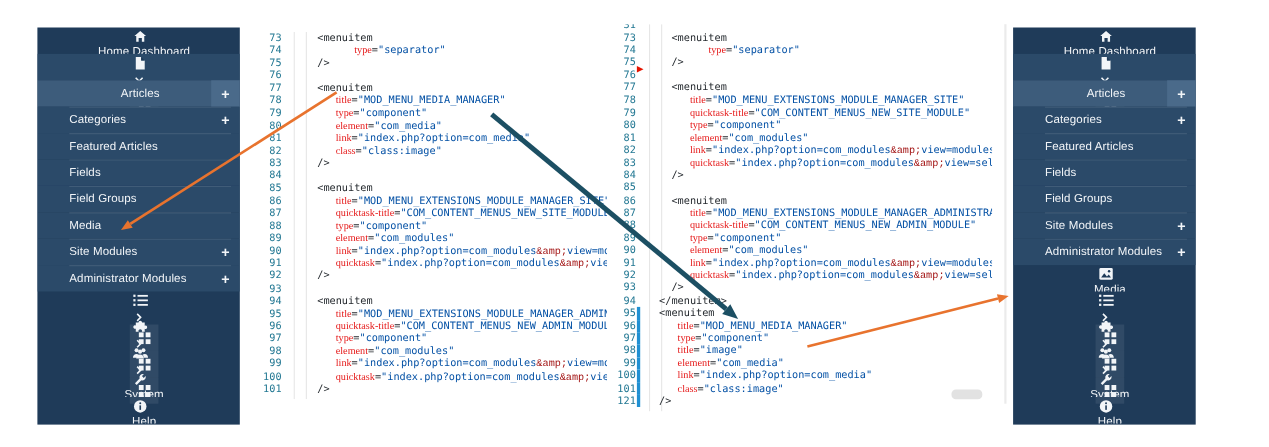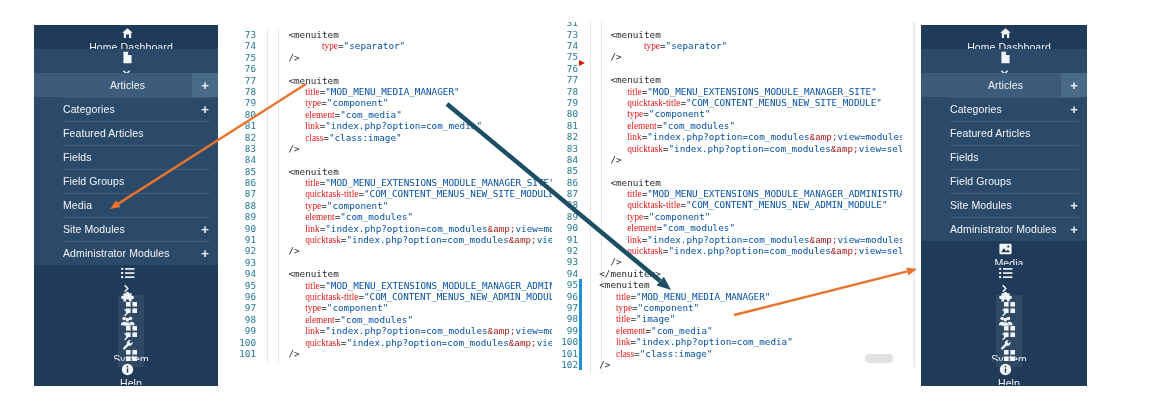--- a/index.html
+++ b/index.html
@@ -294,21 +294,21 @@
         <div class="cline"><span class="lnum">92</span><span class="lmark"></span><span class="lcode"><span class="c-p">       </span><span class="c-a">quicktask</span><span class="c-p">=</span><span class="c-v">"index.php?option=com_modules</span><span class="c-e">&amp;amp;</span><span class="c-v">view=select</span></span></div>
         <div class="cline"><span class="lnum">93</span><span class="lmark"></span><span class="lcode"><span class="c-t">    /&gt;</span></span></div>
         <div class="cline"><span class="lnum">94</span><span class="lmark"></span><span class="lcode"><span class="c-t">  &lt;/menuitem&gt;</span></span></div>
         <div class="cline"><span class="lnum">95</span><span class="lmark"><span class="changebar"></span></span><span class="lcode"><span class="c-t">  &lt;menuitem</span></span></div>
         <div class="cline"><span class="lnum">96</span><span class="lmark"><span class="changebar"></span></span><span class="lcode"><span class="c-p">     </span><span class="c-a">title</span><span class="c-p">=</span><span class="c-v">"MOD_MENU_MEDIA_MANAGER"</span></span></div>
         <div class="cline"><span class="lnum">97</span><span class="lmark"><span class="changebar"></span></span><span class="lcode"><span class="c-p">     </span><span class="c-a">type</span><span class="c-p">=</span><span class="c-v">"component"</span></span></div>
         <div class="cline"><span class="lnum">98</span><span class="lmark"><span class="changebar"></span></span><span class="lcode"><span class="c-p">     </span><span class="c-a">title</span><span class="c-p">=</span><span class="c-v">"image"</span></span></div>
         <div class="cline"><span class="lnum">99</span><span class="lmark"><span class="changebar"></span></span><span class="lcode"><span class="c-p">     </span><span class="c-a">element</span><span class="c-p">=</span><span class="c-v">"com_media"</span></span></div>
         <div class="cline"><span class="lnum">100</span><span class="lmark"><span class="changebar"></span></span><span class="lcode"><span class="c-p">     </span><span class="c-a">link</span><span class="c-p">=</span><span class="c-v">"index.php?option=com_media"</span></span></div>
         <div class="cline"><span class="lnum">101</span><span class="lmark"><span class="changebar"></span></span><span class="lcode"><span class="c-p">     </span><span class="c-a">class</span><span class="c-p">=</span><span class="c-v">"class:image"</span></span></div>
-        <div class="cline"><span class="lnum">102</span><span class="lmark"><span class="changebar"></span></span><span class="lcode"><span class="c-t">  /&gt;</span></span></div>
+        <div class="cline"><span class="lnum">121</span><span class="lmark"><span class="changebar"></span></span><span class="lcode"><span class="c-t">  /&gt;</span></span></div>
       </div>
   </div>
   <div class="vline"></div>
   <div id="scrollbar-thumb"></div>
   <aside id="sidebar-right" class="sidebar">
       <div class="srow l0">
         <span class="sicon">
           <svg width="13" height="13" viewBox="0 0 16 16">
             <path fill="#f2f5f8" d="M8 1.5 14.5 7h-2v6.5H9.8V9.3H6.2v4.2H3.5V7h-2Z"></path>
           </svg>

